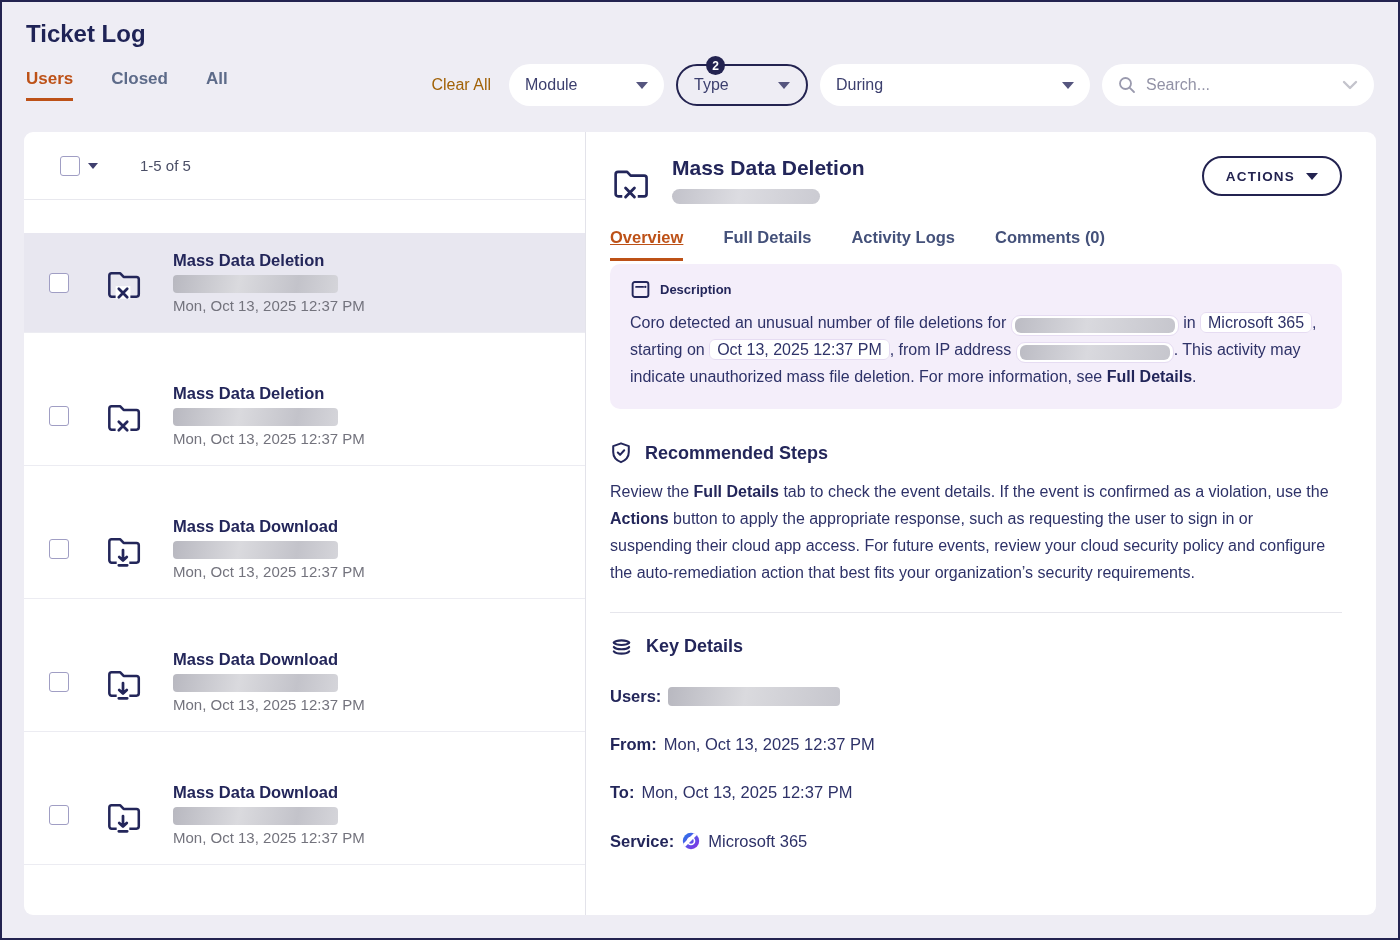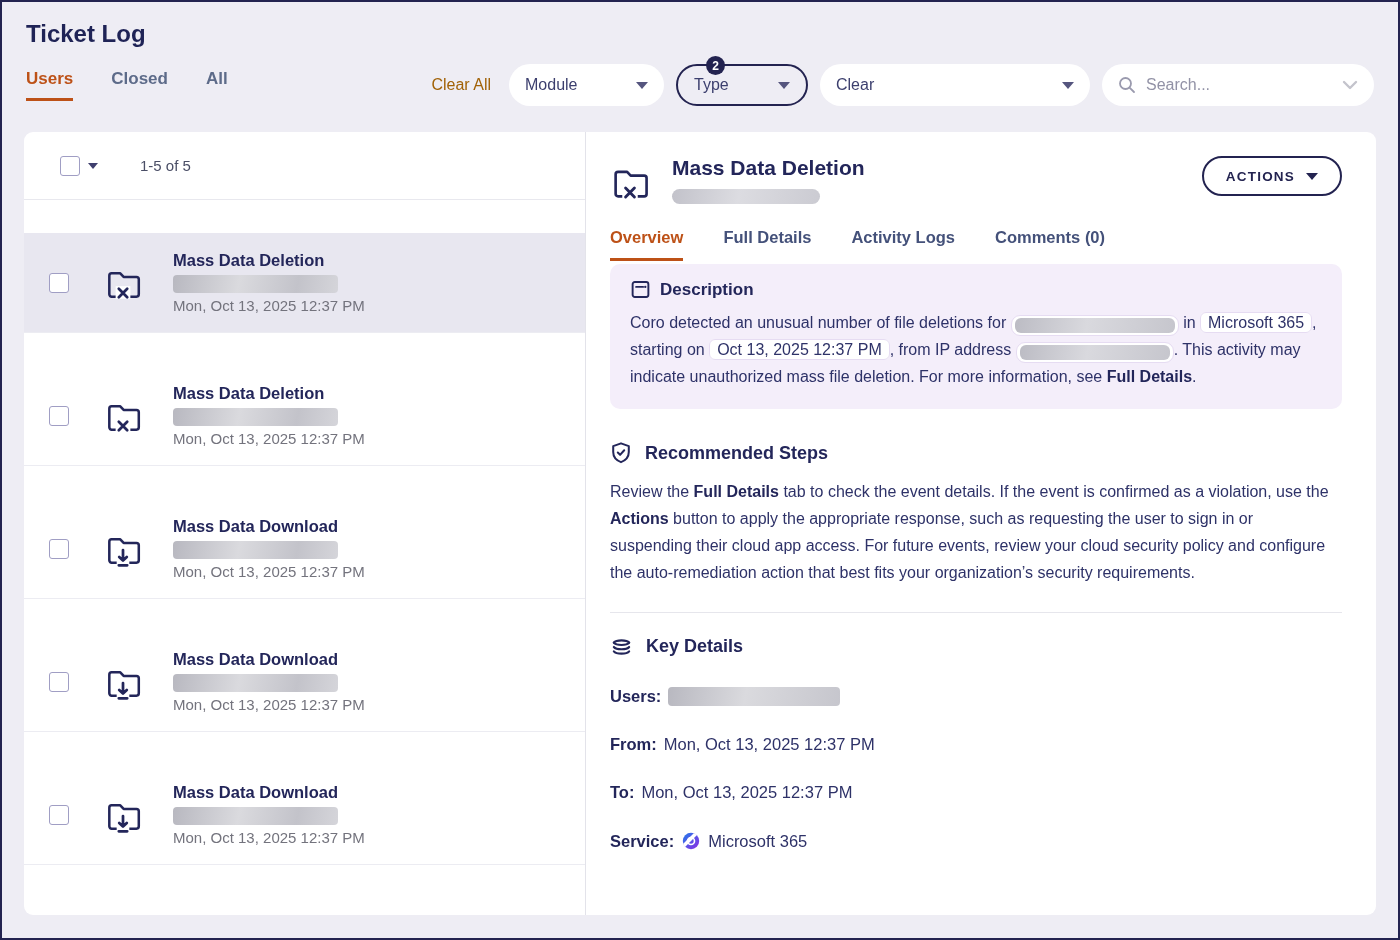--- a/index.html
+++ b/index.html
@@ -42,23 +42,23 @@
   .detail-panel{flex:1;padding:24px 34px 0 24px;overflow:hidden;}
   .detail-header{display:flex;align-items:flex-start;}
   .detail-icon{margin-top:5px;display:flex;}
   .detail-titleblock{margin-left:22px;}
   .detail-title{font-size:21px;font-weight:700;color:#23265a;}
   .detail-redact{display:block;width:148px;height:15px;border-radius:8px;margin-top:9px;background:linear-gradient(100deg,#c2c2ca 0%,#dcdce1 45%,#cbcbd2 100%);}
   .actions-btn{margin-left:auto;display:flex;align-items:center;gap:11px;height:40px;padding:0 22px;border:2px solid #232350;border-radius:21px;background:#fff;color:#232350;font-size:13.5px;font-weight:700;letter-spacing:1.2px;font-family:inherit;cursor:pointer;}
   .actions-btn .caret{border-top-color:#232350;border-left-width:6px;border-right-width:6px;}
   .detail-tabs{display:flex;gap:40px;margin-top:24px;}
   .detail-tab{font-size:16.5px;font-weight:700;color:#44517a;padding-bottom:11px;border-bottom:3px solid transparent;cursor:pointer;}
-  .detail-tab.active{color:#bd5117;border-bottom-color:#bd5117;}
+  .detail-tab.active{color:#bd5117;border-bottom-color:#bd5117;text-decoration:underline;}
   .description-box{background:#f4eefa;border-radius:10px;padding:15px 20px 19px;margin-top:3px;}
-  .desc-heading{display:flex;align-items:center;gap:9px;font-size:17px;font-weight:700;color:#23265a;}
+  .desc-heading{display:flex;align-items:center;gap:9px;font-size:13px;font-weight:700;color:#23265a;}
   .rich-text{margin-top:9px;font-size:16px;line-height:27px;color:#2e3268;}
   .rich-text b{color:#23265a;}
   .chip{background:#fff;border:1px solid #e6dcf2;border-radius:6px;padding:1px 7px;white-space:nowrap;}
   .redact-chip{display:inline-block;vertical-align:-5px;background:#fff;border:1px solid #e6dcf2;border-radius:9px;padding:2px 3px;line-height:0;}
   .redact-chip .inner{display:inline-block;height:15px;border-radius:6px;background:linear-gradient(100deg,#bcbcc4 0%,#d9d9de 45%,#c6c6cd 100%);}
   .section-heading{display:flex;align-items:center;gap:13px;font-size:18px;font-weight:700;color:#23265a;margin-top:32px;}
   .recommended-text{max-width:728px;margin-top:13px;}
   .hr{border:none;border-top:1px solid #e6e6ec;margin:26px 0 0;}
   .key-details{margin-top:22px;}
   .kd-row{display:flex;align-items:center;margin-top:29px;font-size:16.5px;color:#2e3268;}
@@ -104,21 +104,21 @@
         <div class="pill pill-module">
           <span>Module</span>
           <span class="caret"></span>
         </div>
         <div class="pill pill-type">
           <span class="type-badge">2</span>
           <span>Type</span>
           <span class="caret"></span>
         </div>
         <div class="pill pill-during">
-          <span>Clear</span>
+          <span>During</span>
           <span class="caret"></span>
         </div>
         <div class="pill pill-search">
           <svg width="18" height="18" viewBox="0 0 18 18">
               <circle cx="7.5" cy="7.5" r="5.5" fill="none" stroke="#9a9aae" stroke-width="1.8"></circle>
               <path d="M11.8 11.8 L16 16" stroke="#9a9aae" stroke-width="1.8" stroke-linecap="round"></path>
             </svg>
           <input type="text" placeholder="Search..." style="">
           <svg width="16" height="10" viewBox="0 0 16 10" style="margin-left:auto">
               <path d="M2 2 l6 6 6-6" fill="none" stroke="#c4c4cc" stroke-width="2.4" stroke-linecap="round" stroke-linejoin="round"></path>

